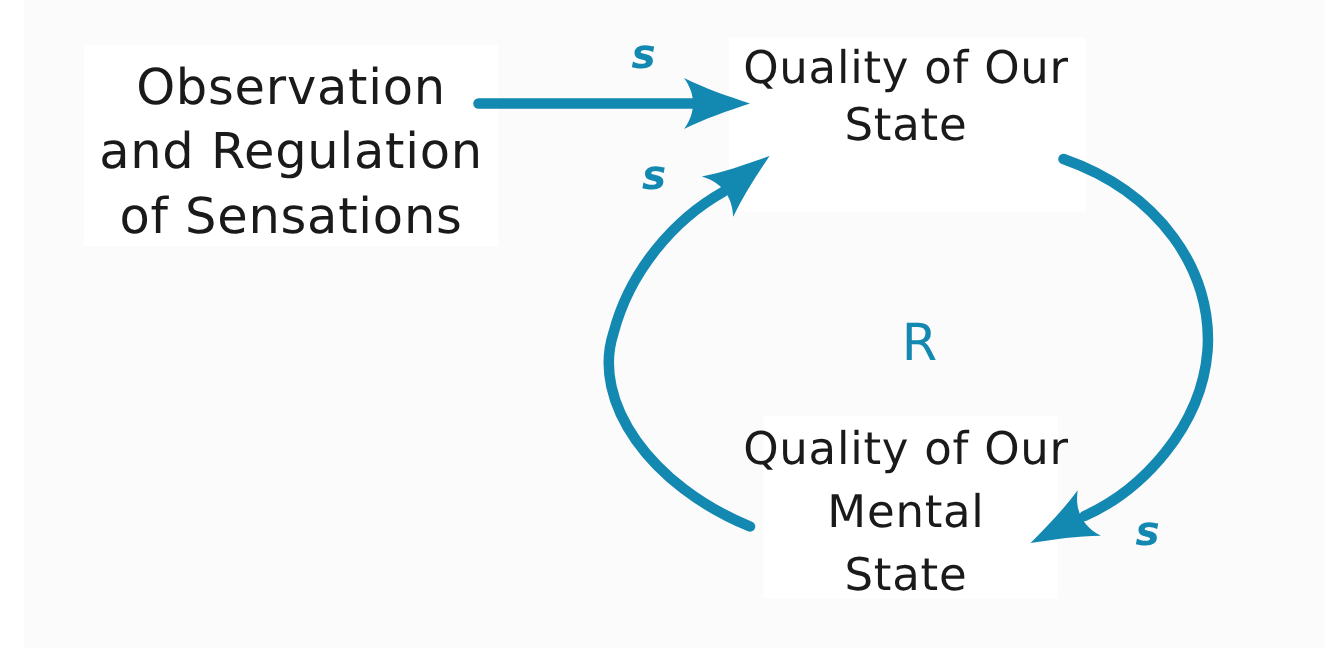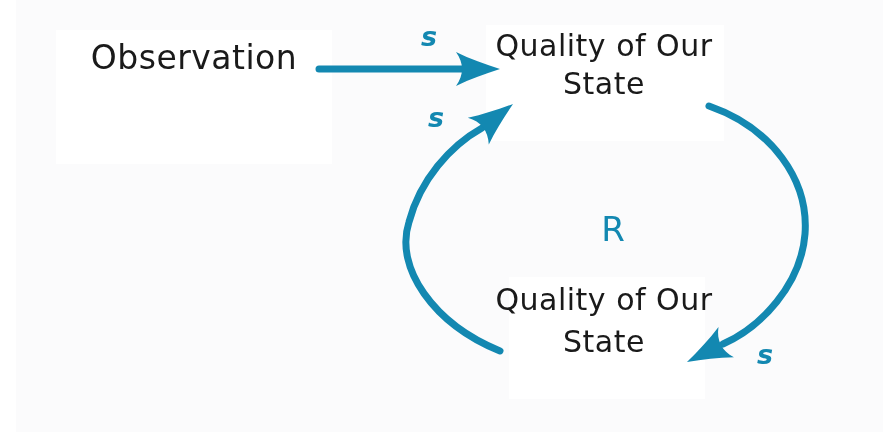--- a/index.html
+++ b/index.html
@@ -99,29 +99,32 @@
     </g>
 
     <g>
       <path class="shaft" d="M693,106 C756,128 793,180 789,234 C785,285 745,327 707,344"></path>
       <path class="head" transform="translate(671,362) rotate(153)" d="M0,0 C-15,-5 -30,-10 -44,-17 C-36,-6 -36,6 -44,17 C-30,10 -15,5 0,0 Z"></path>
     </g>
   </svg>
 
   <div class="node" id="node-observation">
     <div>Observation</div>
+    <div>and Regulation</div>
+    <div>of Sensations</div>
   </div>
 
   <div class="node" id="node-physical">
     <div>Quality of Our</div>
     <div>State</div>
   </div>
 
   <div class="node" id="node-mental">
     <div>Quality of Our</div>
+    <div>Mental</div>
     <div>State</div>
   </div>
 
   <div class="polarity" id="polarity-1">s</div>
   <div class="polarity" id="polarity-2">s</div>
   <div class="polarity" id="polarity-3">s</div>
 
   <div class="loop-label">R</div>
 
 </div>

